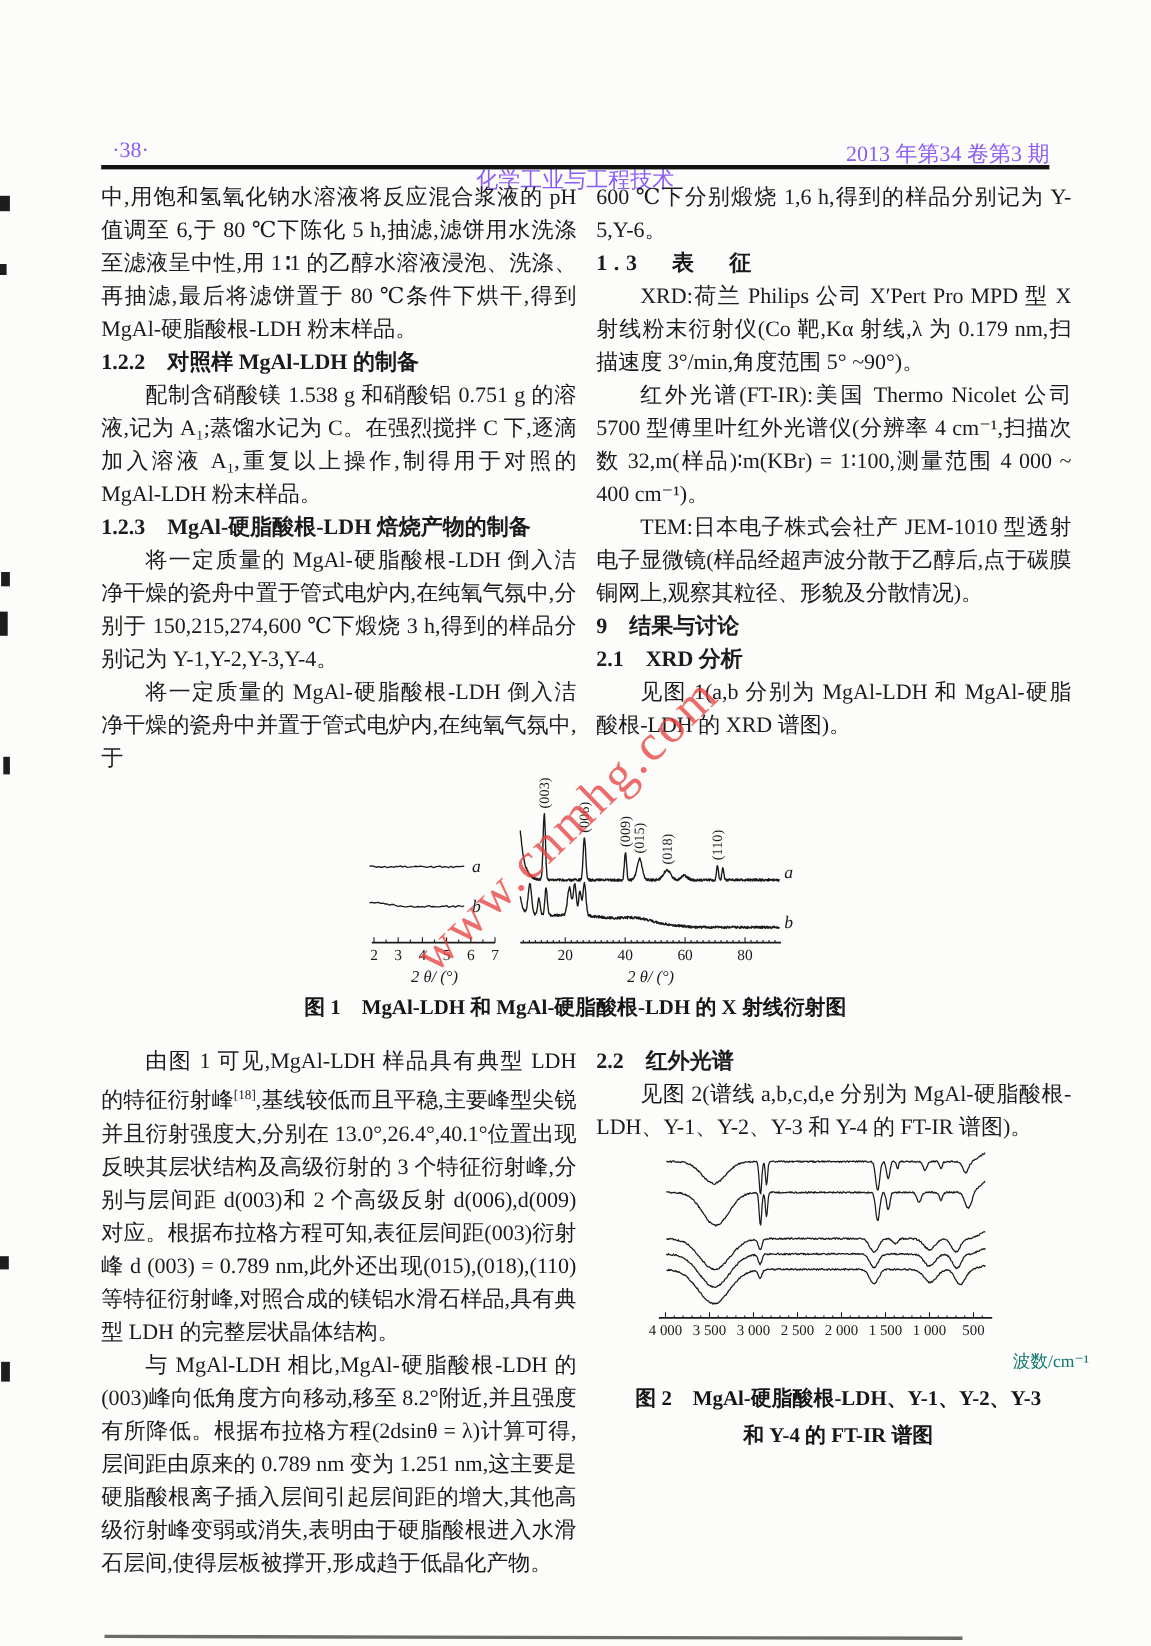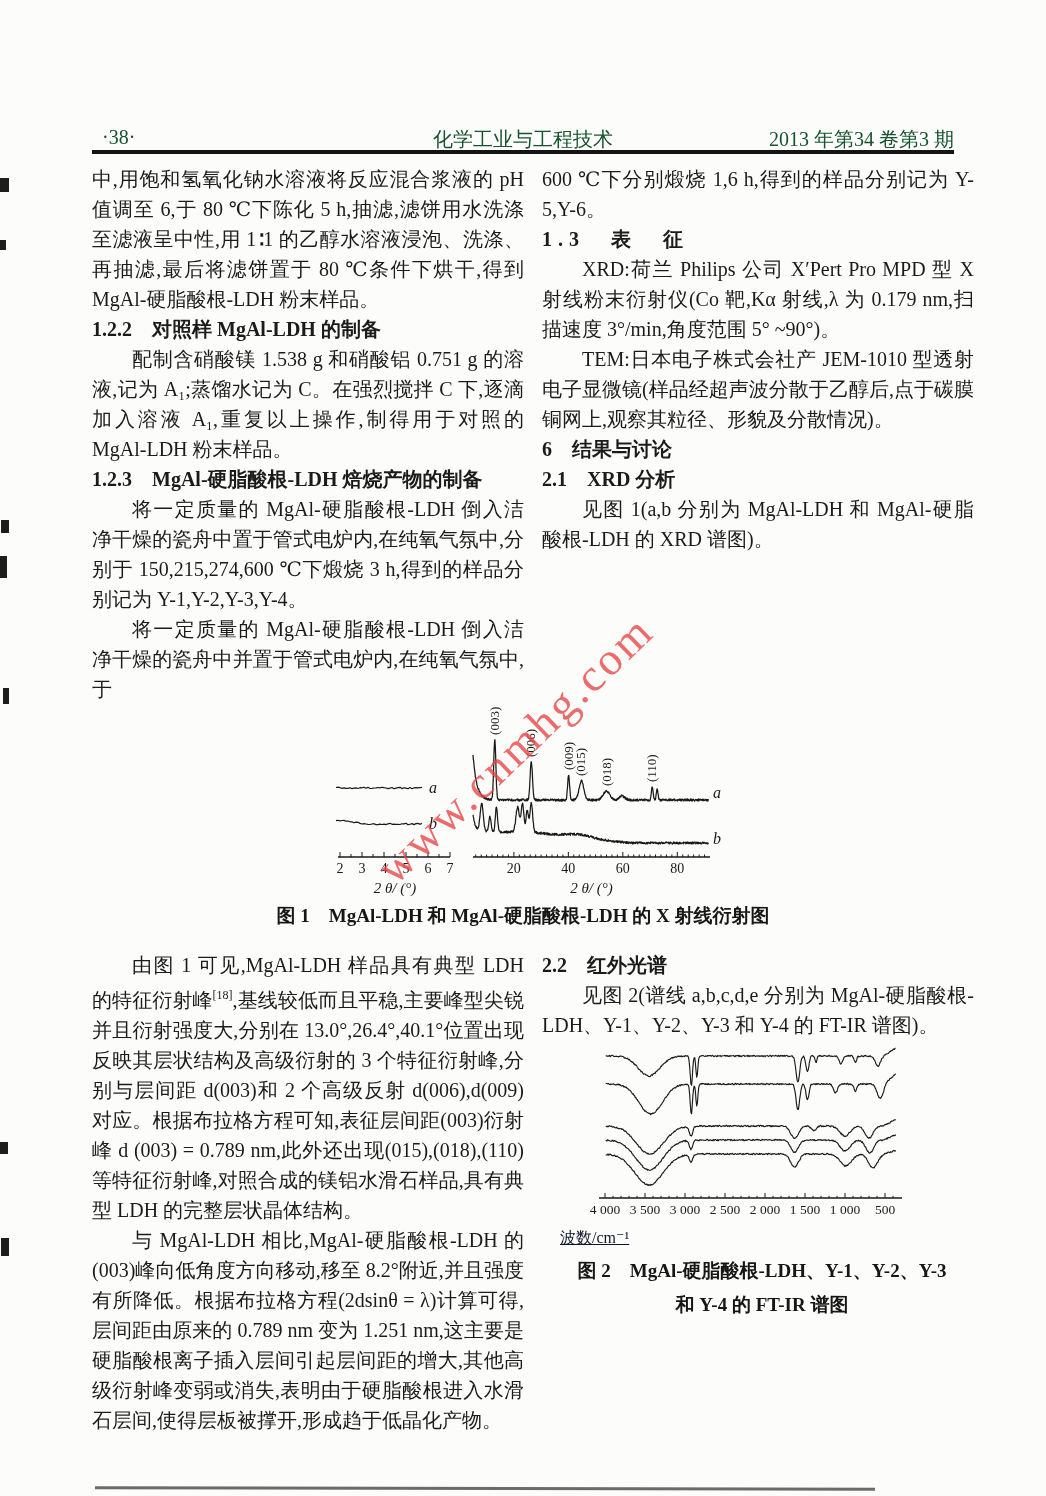--- a/index.html
+++ b/index.html
@@ -1,30 +1,30 @@
 <!DOCTYPE html>
 <html><head>
 <meta charset="utf-8">
 <style>
   html,body{margin:0;padding:0;}
   .page{position:relative;width:1046px;height:1496px;background:#fcfcfa;overflow:hidden;
         font-family:"Liberation Serif","DejaVu Serif",serif;color:#1b1b1b;}
-  .hdr{position:absolute;top:126px;font-size:20px;color:#14532d;}
+  .hdr{position:absolute;top:126px;font-size:20px;color:#8b5cf6;}
   .hdr-left{left:102px;}
-  .hdr-center{left:0;width:1046px;text-align:center;}
+  .hdr-center{left:0;width:1046px;text-align:center;margin-top:24px;}
   .hdr-right{right:92px;}
   .rule{position:absolute;left:92px;top:150px;width:862px;height:4px;background:#141414;}
   .col{position:absolute;width:432px;font-size:20px;line-height:30px;text-align:justify;}
   .col p{margin:0;}
   .ind{text-indent:2em;}
   .h{font-weight:bold;}
   .kai{letter-spacing:6px;}
   sup{font-size:12px;}
   .figcap{position:absolute;text-align:center;font-weight:bold;font-size:19px;color:#161616;}
-  .axlabel{position:absolute;text-align:left;font-size:16px;color:#0f172a;text-decoration:underline;}
+  .axlabel{position:absolute;text-align:right;font-size:16px;color:#0f766e;}
   .wm{position:absolute;left:366px;top:856px;transform:rotate(-44deg);transform-origin:0 0;
       font-size:46px;letter-spacing:3px;color:rgba(231,66,66,0.78);white-space:nowrap;
       pointer-events:none;z-index:9;font-family:"Liberation Serif",serif;}
   .artifact{position:absolute;background:#1d1d1d;}
   svg{position:absolute;}
   svg text{font-family:"Liberation Serif","DejaVu Serif",serif;}
 </style>
 </head>
 <body>
 
@@ -41,22 +41,23 @@
     <p class="ind">配制含硝酸镁 1.538 g 和硝酸铝 0.751 g 的溶液,记为 A₁;蒸馏水记为 C。在强烈搅拌 C 下,逐滴加入溶液 A₁,重复以上操作,制得用于对照的 MgAl-LDH 粉末样品。</p>
     <p class="h">1.2.3　MgAl-硬脂酸根-LDH 焙烧产物的制备</p>
     <p class="ind">将一定质量的 MgAl-硬脂酸根-LDH 倒入洁净干燥的瓷舟中置于管式电炉内,在纯氧气氛中,分别于 150,215,274,600 ℃下煅烧 3 h,得到的样品分别记为 Y-1,Y-2,Y-3,Y-4。</p>
     <p class="ind">将一定质量的 MgAl-硬脂酸根-LDH 倒入洁净干燥的瓷舟中并置于管式电炉内,在纯氧气氛中,于</p>
   </div>
 
   <div class="col" style="left:542px;top:164px;">
     <p>600 ℃下分别煅烧 1,6 h,得到的样品分别记为 Y-5,Y-6。</p>
     <p class="h kai">1.3　表　征</p>
     <p class="ind">XRD:荷兰 Philips 公司 X′Pert Pro MPD 型 X 射线粉末衍射仪(Co 靶,Kα 射线,λ 为 0.179 nm,扫描速度 3°/min,角度范围 5° ~90°)。</p>
+    <p class="ind">红外光谱(FT-IR):美国 Thermo Nicolet 公司 5700 型傅里叶红外光谱仪(分辨率 4 cm⁻¹,扫描次数 32,m(样品)∶m(KBr) = 1∶100,测量范围 4 000 ~ 400 cm⁻¹)。</p>
     <p class="ind">TEM:日本电子株式会社产 JEM-1010 型透射电子显微镜(样品经超声波分散于乙醇后,点于碳膜铜网上,观察其粒径、形貌及分散情况)。</p>
-    <p class="h">6　结果与讨论</p>
+    <p class="h">9　结果与讨论</p>
     <p class="h">2.1　XRD 分析</p>
     <p class="ind">见图 1(a,b 分别为 MgAl-LDH 和 MgAl-硬脂酸根-LDH 的 XRD 谱图)。</p>
   </div>
 
   <svg id="fig1" viewBox="0 0 394 210" style="left:328px;top:692px;width:394px;height:210px;">
       <line x1="10" y1="165" x2="122" y2="165" stroke="#1a1a1a" stroke-width="1.6"></line>
       <line x1="12" y1="165" x2="12" y2="160" stroke="#1a1a1a" stroke-width="1"></line>
       <line x1="23" y1="165" x2="23" y2="162" stroke="#1a1a1a" stroke-width="1"></line>
       <line x1="34" y1="165" x2="34" y2="160" stroke="#1a1a1a" stroke-width="1"></line>
       <line x1="45" y1="165" x2="45" y2="162" stroke="#1a1a1a" stroke-width="1"></line>

